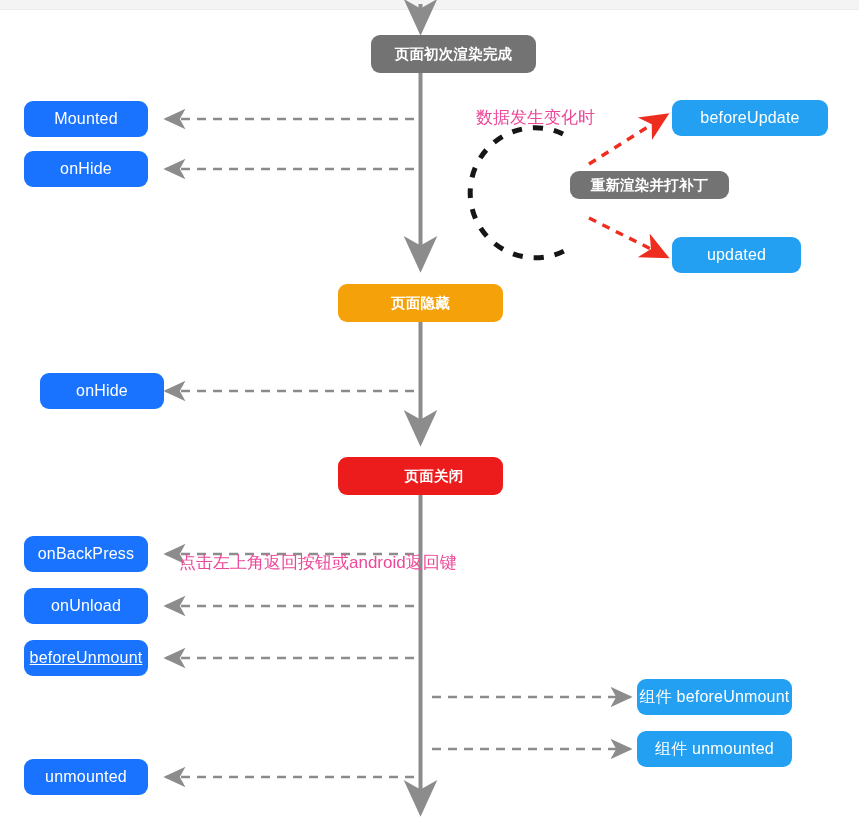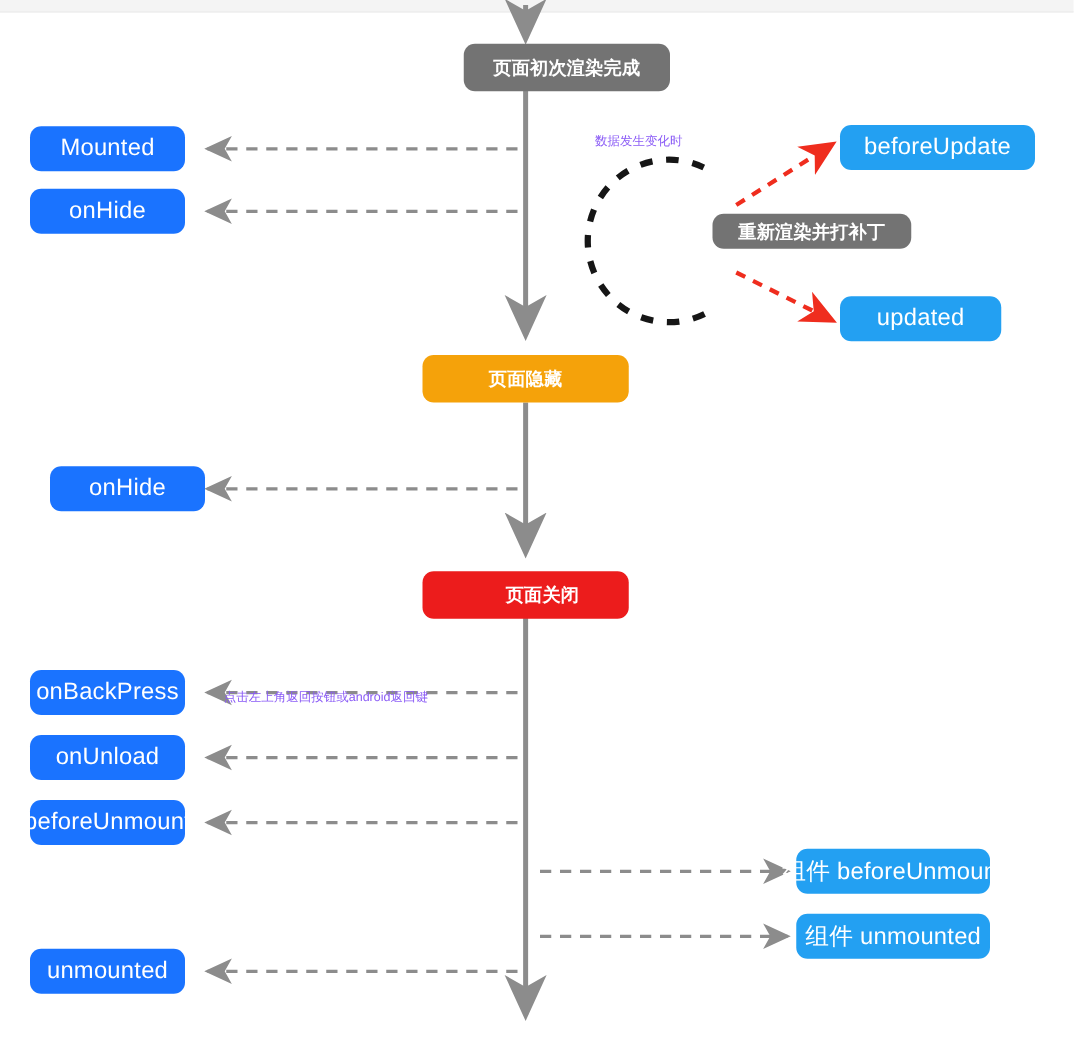--- a/index.html
+++ b/index.html
@@ -13,37 +13,37 @@
 
   .topbar{position:absolute;left:0;top:0;width:859px;height:9px;background:#f4f4f4;border-bottom:1px solid #ececec;}
 
   svg.layer{position:absolute;left:0;top:0;width:859px;height:833px;pointer-events:none;}
 
   .node{
     position:absolute;
     display:flex;align-items:center;justify-content:center;
     border-radius:9px;
     color:#ffffff;
-    font-size:19px;
+    font-size:16px;
     letter-spacing:.2px;
     text-align:center;
     box-sizing:border-box;
     white-space:nowrap;
   }
   .node.cn{font-size:14.5px;font-weight:bold;}
   .blue-dark{background:#1a73ff;}
   .blue-light{background:#23a0f2;}
   .green{background:#737373;margin-left:33px;}
   .orange{background:#f5a20a;}
   .red{background:#ec1c1c;padding-left:27px;}
 
   .label{
     position:absolute;
-    color:#8b5cf6;
-    font-size:10px;
+    color:#ec4899;
+    font-size:17px;
     white-space:nowrap;
   }
 </style>
 </head>
 <body>
 
 <div id="canvas">
 
   <div class="topbar"></div>
 
@@ -115,21 +115,21 @@
   <div class="node blue-dark" style="left:40px;top:373px;width:124px;height:36px;">onHide</div>
 
   <div class="node cn red" style="left:338px;top:457px;width:165px;height:38px;">页面关闭</div>
 
   <div class="label" style="left:179px;top:523px;margin-top:28px;">点击左上角返回按钮或android返回键</div>
 
   <div class="node blue-dark" style="left:24px;top:536px;width:124px;height:36px;">onBackPress</div>
 
   <div class="node blue-dark" style="left:24px;top:588px;width:124px;height:36px;">onUnload</div>
 
-  <div class="node blue-dark" style="left:24px;top:640px;width:124px;height:36px;">beforeUnmount</div>
+  <div class="node blue-dark" style="left:24px;top:640px;width:124px;height:36px;text-decoration:underline;">beforeUnmount</div>
 
   <div class="node blue-light" style="left:637px;top:679px;width:155px;height:36px;">组件 beforeUnmount</div>
 
   <div class="node blue-light" style="left:637px;top:731px;width:155px;height:36px;">组件 unmounted</div>
 
   <div class="node blue-dark" style="left:24px;top:759px;width:124px;height:36px;">unmounted</div>
 
 </div>
 
 </body></html>

